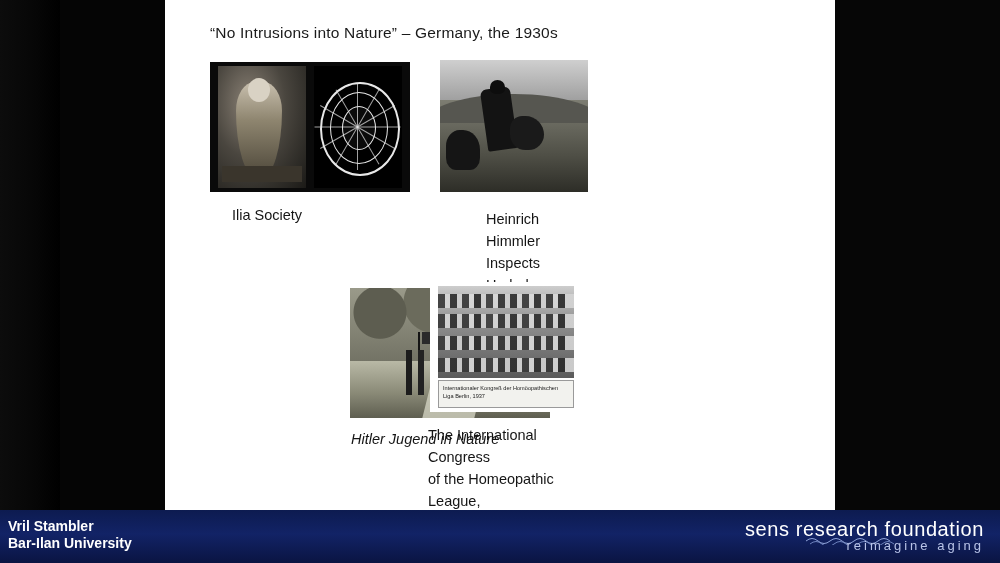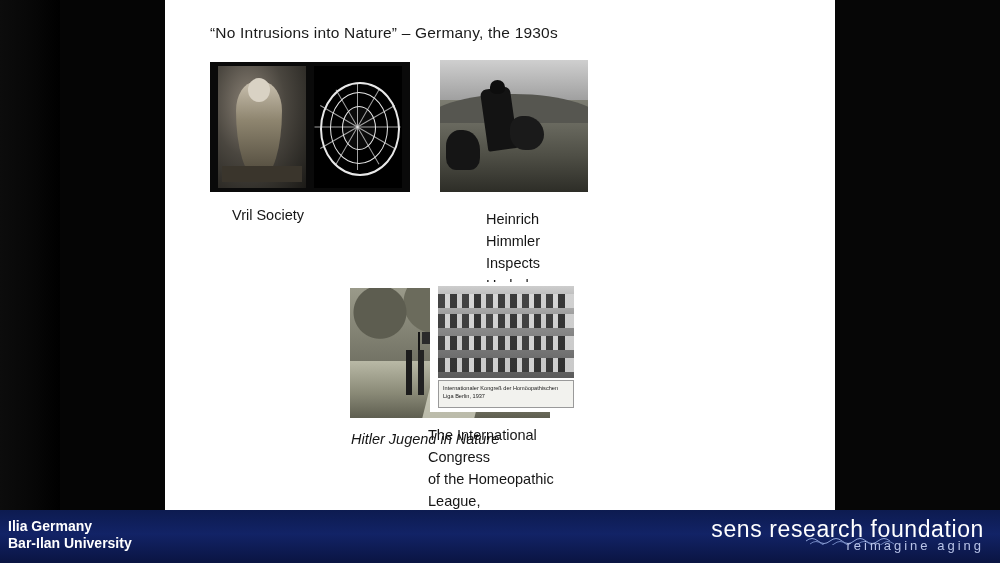--- a/index.html
+++ b/index.html
@@ -236,21 +236,21 @@
     line-height: 17px;
     font-weight: 700;
   }
   .brand {
     position: absolute;
     right: 16px; top: 8px;
     text-align: right;
   }
   .brand-name {
     color: #ffffff;
-    font-size: 23px;
+    font-size: 20px;
     letter-spacing: .6px;
     line-height: 22px;
   }
   .brand-tag {
     color: #b9c4e8;
     font-size: 13px;
     letter-spacing: 3px;
     line-height: 11px;
   }
   .brand-wave {
@@ -287,21 +287,21 @@
           <div class="ring2"></div>
           <div class="ring3"></div>
           <div class="spoke" style="transform:rotate(0deg)"></div>
           <div class="spoke" style="transform:rotate(30deg)"></div>
           <div class="spoke" style="transform:rotate(60deg)"></div>
           <div class="spoke" style="transform:rotate(90deg)"></div>
           <div class="spoke" style="transform:rotate(120deg)"></div>
           <div class="spoke" style="transform:rotate(150deg)"></div>
         </div>
       </div>
-      <div class="label" style="left:22px; top:142px;">Vril Society</div>
+      <div class="label" style="left:22px; top:142px;">Ilia Society</div>
     </div>
 
     <div class="cell" style="left:275px; top:60px;">
       <div class="img himmler">
         <div class="sky"></div>
         <div class="ground"></div>
         <div class="hill"></div>
         <div class="fig-main"></div>
         <div class="fig-main-head"></div>
         <div class="fig-bend"></div>
@@ -336,21 +336,21 @@
       </div>
       <div class="label" style="left:-2px; top:142px;">The International Congress
 of the Homeopathic League,
 Berlin 1932</div>
     </div>
 
   </div>
 
   <div class="banner">
     <div class="speaker">
-      <div>Ilia Germany</div>
+      <div>Vril Stambler</div>
       <div>Bar-Ilan University</div>
     </div>
     <svg class="brand-wave" viewBox="0 0 90 9">
       <path d="M0 5 Q6 0 12 5 T24 5 T36 5 T48 5 T60 5 T72 5 T84 5" fill="none" stroke="#8fa3d8" stroke-width="1"></path>
       <path d="M4 8 Q10 3 16 8 T28 8 T40 8 T52 8 T64 8 T76 8 T88 8" fill="none" stroke="#6d82bd" stroke-width="1"></path>
     </svg>
     <div class="brand">
       <div class="brand-name">sens research foundation</div>
       <div class="brand-tag">reimagine aging</div>
     </div>

